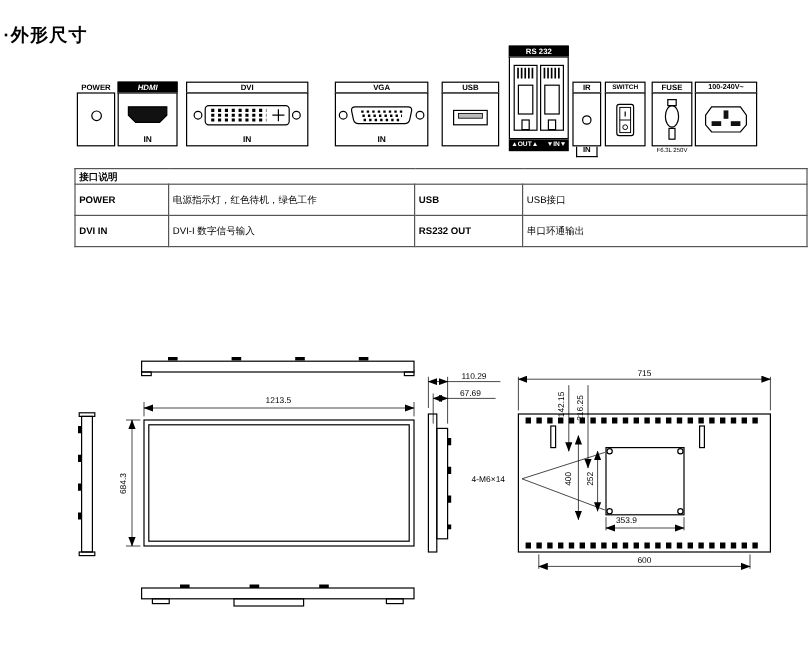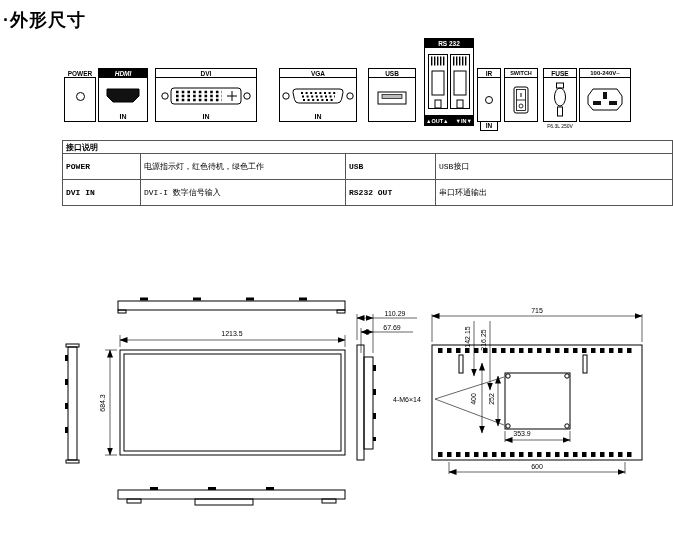--- a/index.html
+++ b/index.html
@@ -1,21 +1,21 @@
 <!DOCTYPE html>
 <html><head>
 <meta charset="utf-8">
 <style>
   *{margin:0;padding:0;box-sizing:border-box;}
   body{
     width:673px;height:540px;position:relative;overflow:hidden;
     background:#fff;color:#000;
     font-family:"Liberation Sans","DejaVu Sans",sans-serif;
   }
-  .page-title{position:absolute;left:3px;top:8px;font-size:18px;font-weight:bold;letter-spacing:1px;}
+  .page-title{position:absolute;left:3px;top:20px;font-size:15px;font-weight:bold;letter-spacing:1px;}
 
   
   .conn{position:absolute;display:flex;flex-direction:column;}
   .conn-label{
     height:10px;line-height:9px;font-size:6.5px;text-align:center;
     border:1px solid #000;background:#fff;font-weight:bold;margin-bottom:-1px;
     white-space:nowrap;overflow:hidden;
   }
   .conn-label.plain{border-color:transparent;}
   .conn-label.dark{background:#000;color:#fff;border-color:#000;}
@@ -30,21 +30,21 @@
     height:10px;background:#000;color:#fff;font-size:5.5px;font-weight:bold;
     display:flex;justify-content:space-between;align-items:center;padding:0 2px;white-space:nowrap;
   }
   .ir-in{
     margin:0 auto;border:1px solid #000;border-top:none;font-size:6.5px;font-weight:bold;
     width:18px;text-align:center;height:9px;line-height:8px;background:#fff;
   }
   .fuse-rating{font-size:5px;text-align:center;margin-top:1px;white-space:nowrap;}
 
   
-  .if-table{position:absolute;left:62px;top:140px;width:610px;border-collapse:collapse;font-size:8px;table-layout:fixed;font-family:Liberation Mono, monospace;}
+  .if-table{position:absolute;left:62px;top:140px;width:610px;border-collapse:collapse;font-size:8px;table-layout:fixed;}
   .if-table td,.if-table th{border:1px solid #555;padding:0 3px;vertical-align:middle;text-align:left;overflow:hidden;}
   .if-table .tbl-title{height:13px;font-weight:bold;}
   .if-table th{height:14px;font-weight:bold;}
   .if-table td{height:26px;}
   .if-table td.key{font-weight:bold;}
 
   
   .drawings{position:absolute;left:55px;top:285px;}
   .drawings text{font-family:"Liberation Sans","DejaVu Sans",sans-serif;}
 </style>

